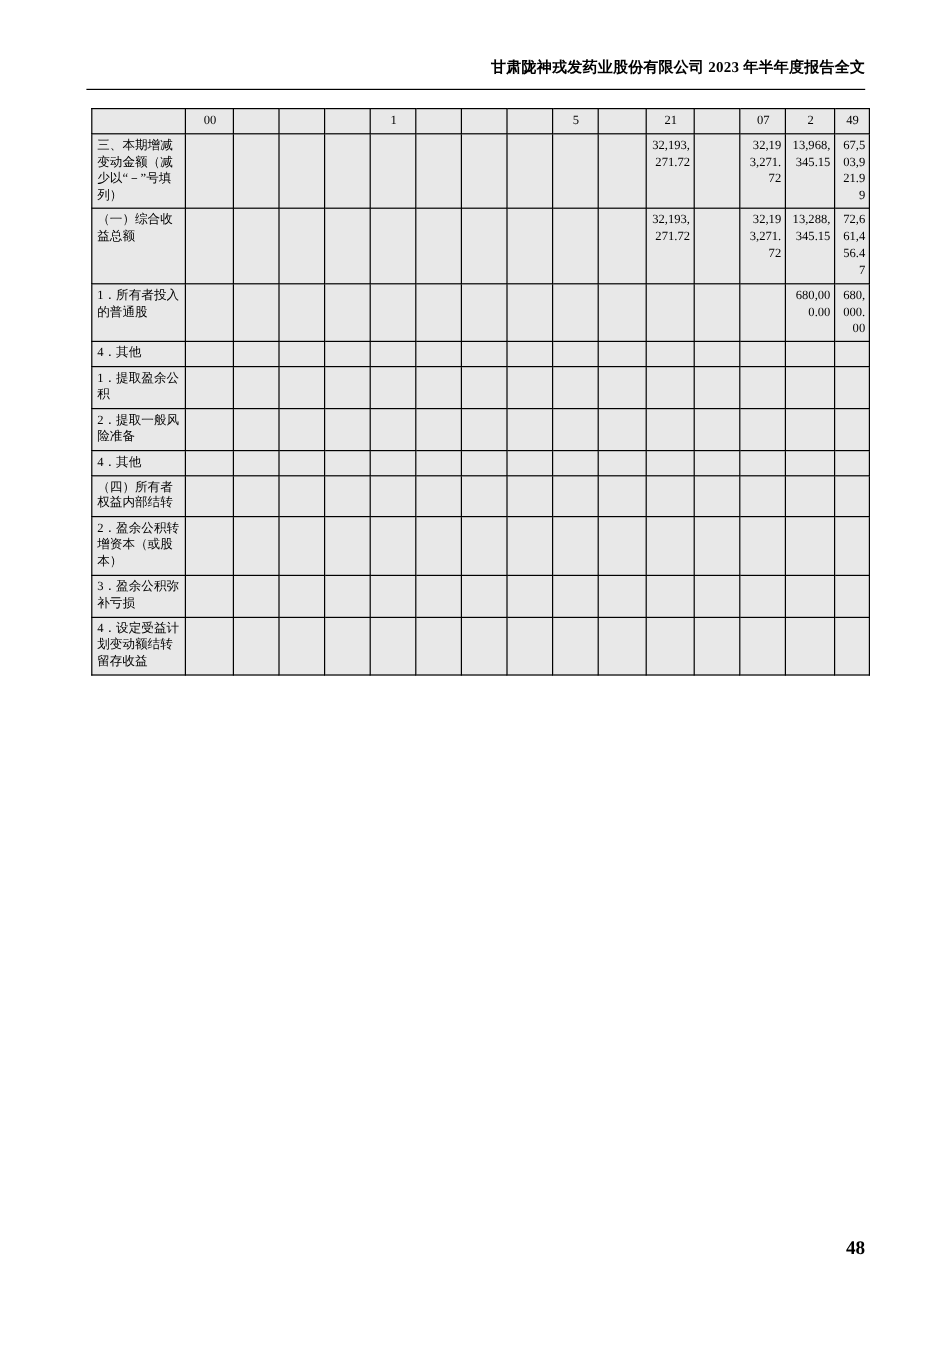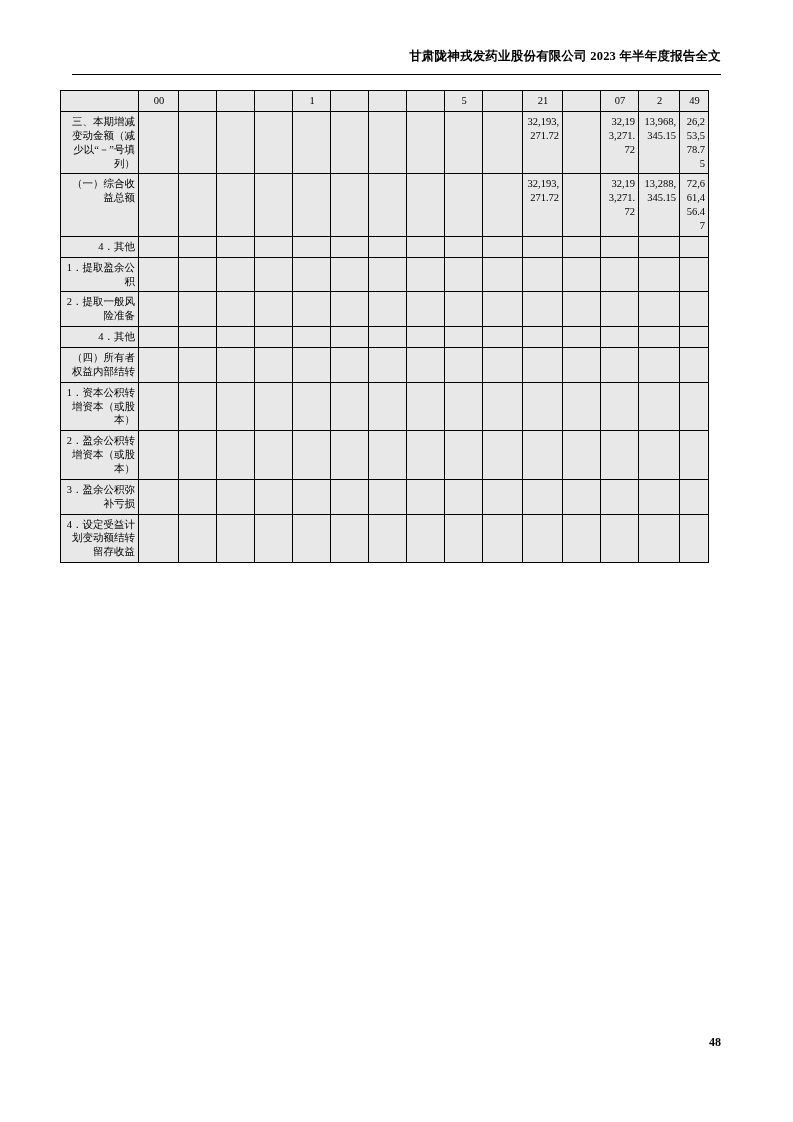--- a/index.html
+++ b/index.html
@@ -34,47 +34,47 @@
     position: absolute;
     top: 74px;
     left: 72px;
     right: 72px;
     border-bottom: 1.6px solid #000000;
   }
   .page-number {
     position: absolute;
     bottom: 72px;
     right: 72px;
-    font-size: 12px;
+    font-size: 16px;
     font-weight: bold;
   }
   .table-wrap {
     position: absolute;
     top: 90px;
-    left: 60px;
+    left: 76px;
     width: 530px;
   }
   table.fin {
     border-collapse: collapse;
     table-layout: fixed;
     width: 649px;
     background: #e8e8e8;
   }
   table.fin td {
     border: 0.8px solid #000000;
     vertical-align: top;
     padding: 3px 3px 3px 4px;
     font-size: 10.5px;
     line-height: 1.32;
     background: #e8e8e8;
     word-break: break-all;
   }
   td.label {
     width: 78px;
-    text-align: right;
+    text-align: left;
   }
   td.num {
     text-align: right;
     padding-right: 4px;
   }
   td.numc {
     text-align: center;
   }
   .r0 td { height: 14px; padding-top: 2px; padding-bottom: 2px; }
 </style>
@@ -133,41 +133,59 @@
             <td class="num"></td>
             <td class="num"></td>
             <td class="num"></td>
             <td class="num"></td>
             <td class="num"></td>
             <td class="num"></td>
             <td class="num">32,193,271.72</td>
             <td class="num"></td>
             <td class="num">32,193,271.72</td>
             <td class="num">13,968,345.15</td>
-            <td class="num">26,253,578.75</td>
+            <td class="num">67,503,921.99</td>
           </tr>
           <tr>
             <td class="label">（一）综合收益总额</td>
             <td class="num"></td>
             <td class="num"></td>
             <td class="num"></td>
             <td class="num"></td>
             <td class="num"></td>
             <td class="num"></td>
             <td class="num"></td>
             <td class="num"></td>
             <td class="num"></td>
             <td class="num"></td>
             <td class="num">32,193,271.72</td>
             <td class="num"></td>
             <td class="num">32,193,271.72</td>
             <td class="num">13,288,345.15</td>
             <td class="num">72,661,456.47</td>
           </tr>
           <tr>
+            <td class="label">1．所有者投入的普通股</td>
+            <td class="num"></td>
+            <td class="num"></td>
+            <td class="num"></td>
+            <td class="num"></td>
+            <td class="num"></td>
+            <td class="num"></td>
+            <td class="num"></td>
+            <td class="num"></td>
+            <td class="num"></td>
+            <td class="num"></td>
+            <td class="num"></td>
+            <td class="num"></td>
+            <td class="num"></td>
+            <td class="num">680,000.00</td>
+            <td class="num">680,000.00</td>
+          </tr>
+          <tr>
             <td class="label">4．其他</td>
             <td class="num"></td>
             <td class="num"></td>
             <td class="num"></td>
             <td class="num"></td>
             <td class="num"></td>
             <td class="num"></td>
             <td class="num"></td>
             <td class="num"></td>
             <td class="num"></td>
@@ -227,38 +245,20 @@
             <td class="num"></td>
             <td class="num"></td>
             <td class="num"></td>
             <td class="num"></td>
             <td class="num"></td>
             <td class="num"></td>
             <td class="num"></td>
           </tr>
           <tr>
             <td class="label">（四）所有者权益内部结转</td>
-            <td class="num"></td>
-            <td class="num"></td>
-            <td class="num"></td>
-            <td class="num"></td>
-            <td class="num"></td>
-            <td class="num"></td>
-            <td class="num"></td>
-            <td class="num"></td>
-            <td class="num"></td>
-            <td class="num"></td>
-            <td class="num"></td>
-            <td class="num"></td>
-            <td class="num"></td>
-            <td class="num"></td>
-            <td class="num"></td>
-          </tr>
-          <tr>
-            <td class="label">1．资本公积转增资本（或股本）</td>
             <td class="num"></td>
             <td class="num"></td>
             <td class="num"></td>
             <td class="num"></td>
             <td class="num"></td>
             <td class="num"></td>
             <td class="num"></td>
             <td class="num"></td>
             <td class="num"></td>
             <td class="num"></td>

